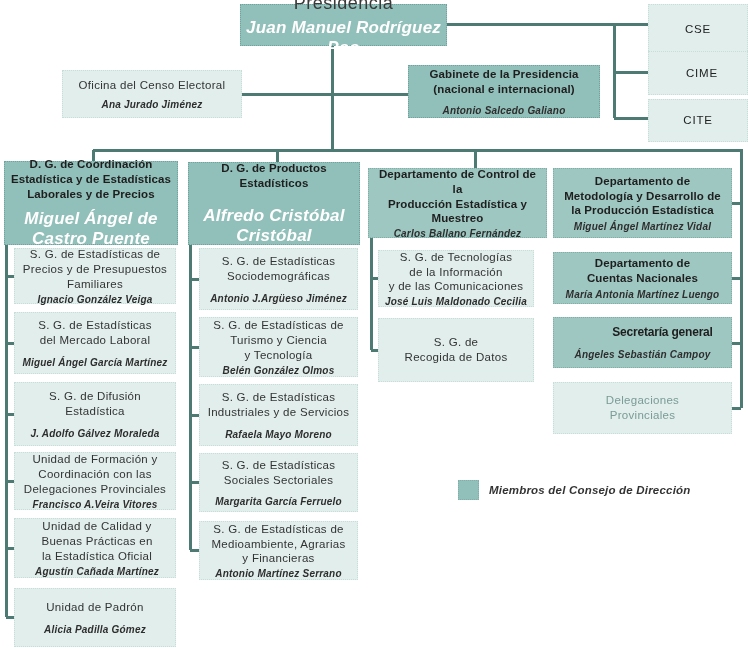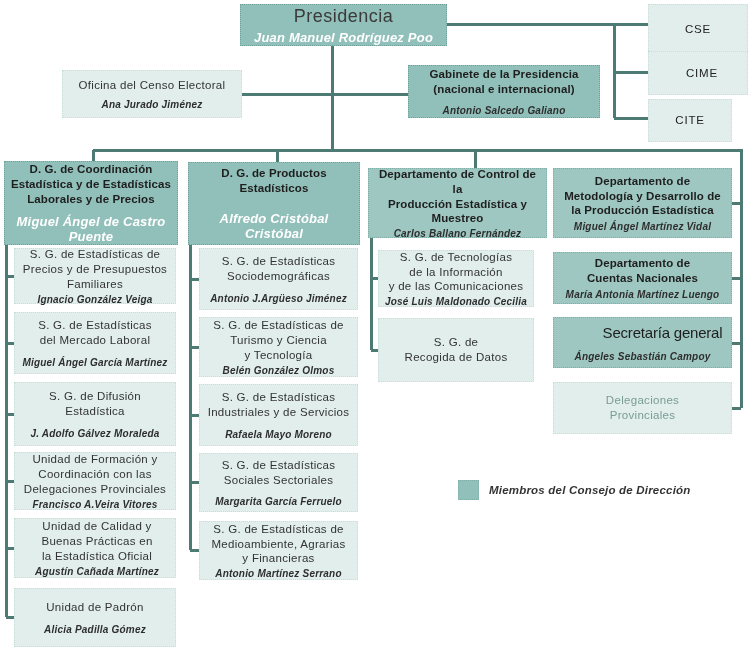--- a/index.html
+++ b/index.html
@@ -15,27 +15,27 @@
   }
   .teal{background:#91BFB9;border:1px dotted #6FA39D;}
   .teal2{background:#9EC7C1;border:1px dotted #7FAFA9;}
   .light{background:#E1EEEC;border:1px dotted #C6DEDA;}
   .title{
     font-size:11.5px;line-height:1.28;color:#333;letter-spacing:.3px;
     white-space:pre-line;
   }
   .title.b{font-weight:bold;color:#1e1e1e;letter-spacing:.1px;}
   .title.big{font-size:18px;letter-spacing:.5px;color:#3a3a3a;}
-  .title.cond{font-size:15px;font-weight:normal;letter-spacing:-.2px;color:#1e1e1e;margin-left:40px;}
+  .title.cond{font-size:12px;font-weight:bold;letter-spacing:-.2px;color:#1e1e1e;margin-left:40px;}
   .title.muted{color:#7A9B96;}
   .name{
     font-size:10px;font-weight:bold;font-style:italic;color:#2e2e2e;
     white-space:pre-line;margin-top:5px;letter-spacing:.2px;
   }
-  .name.w{color:#ffffff;font-size:13px;}
+  .name.w{color:#ffffff;font-size:17px;}
   .mt2{margin-top:2px;} .mt3{margin-top:3px;} .mt7{margin-top:7px;}
   .mt8{margin-top:8px;} .mt9{margin-top:9px;} .mt10{margin-top:10px;} .mt16{margin-top:16px;}
   .council .title{font-size:11.5px;letter-spacing:.8px;color:#222;}
   .legend-swatch{
     position:absolute;left:458px;top:480px;width:21px;height:20px;
     background:#91BFB9;border:1px dotted #7FAFA9;box-sizing:border-box;
   }
   .legend-label{
     position:absolute;left:489px;top:484px;
     font-size:11.5px;font-weight:bold;font-style:italic;color:#333;letter-spacing:.2px;
@@ -94,21 +94,21 @@
 (nacional e internacional)</span>
     <span class="name mt8">Antonio Salcedo Galiano</span>
   </div>
 
   <div class="box light council" style="left:648px;top:4px;width:100px;height:51px;">
     <span class="title">CSE</span>
   </div>
   <div class="box light council" style="left:648px;top:51px;width:100px;height:44px;padding-left:12px;">
     <span class="title">CIME</span>
   </div>
-  <div class="box light council" style="left:648px;top:99px;width:84px;height:43px;">
+  <div class="box light council" style="left:648px;top:99px;width:100px;height:43px;">
     <span class="title">CITE</span>
   </div>
 
   <div class="box teal" style="left:4px;top:161px;width:174px;height:84px;">
     <span class="title b">D. G. de Coordinación
 Estadística y de Estadísticas
 Laborales y de Precios</span>
     <span class="name w mt7">Miguel Ángel de Castro Puente</span>
   </div>
   <div class="box light" style="left:14px;top:248px;width:162px;height:56px;">

